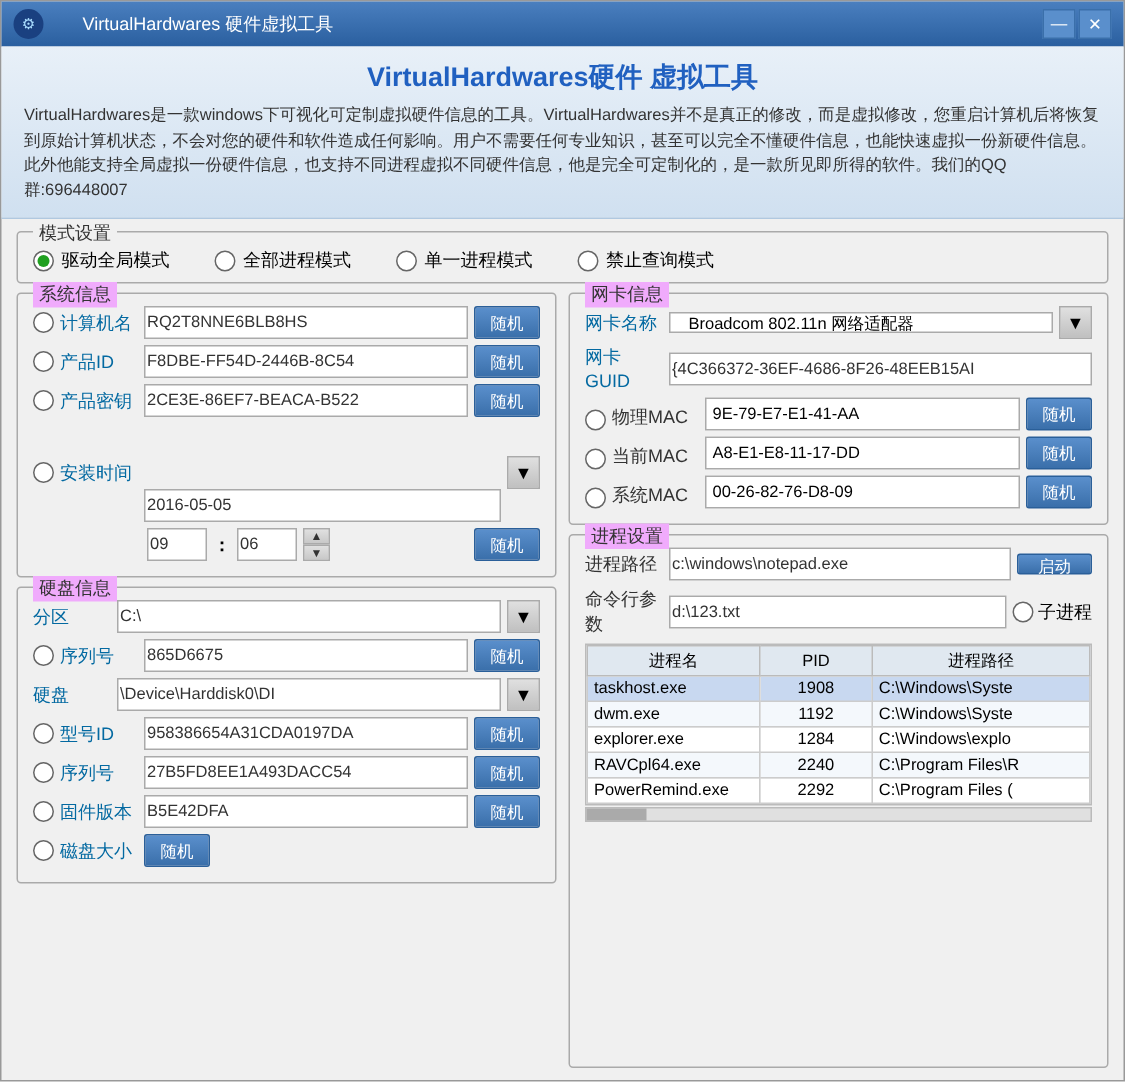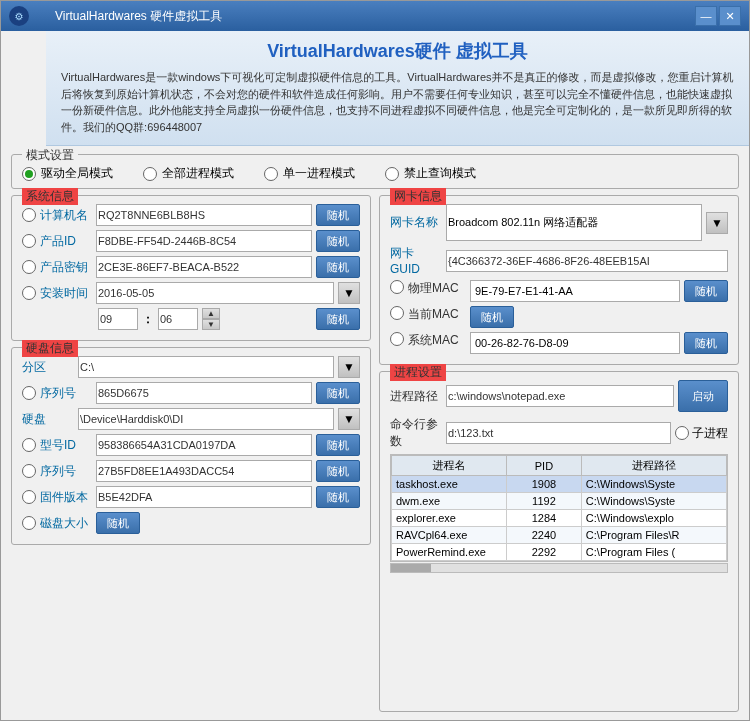--- a/index.html
+++ b/index.html
@@ -57,21 +57,20 @@
       display: flex;
       align-items: center;
       justify-content: center;
     }
 
     .header-banner {
       background: linear-gradient(to bottom, #e8f0f8, #d0e0f0);
       padding: 8px 15px 10px;
       border-bottom: 1px solid #b0c8e0;
       flex-shrink: 0;
-      margin-left: 45px;
     }
     .banner-title {
       text-align: center;
       font-size: 18px;
       font-weight: bold;
       color: #2060c0;
       margin-bottom: 6px;
     }
     .banner-desc {
       font-size: 11px;
@@ -146,21 +145,21 @@
       gap: 6px;
     }
 
     .info-section {
       border: 1px solid #aaa;
       border-radius: 3px;
       padding: 8px 10px 6px;
       position: relative;
     }
     .info-section .section-label {
-      background: #ef4444;
+      background: #f0abfc;
       text-align: center;
     }
 
     .field-row {
       display: flex;
       align-items: center;
       margin-bottom: 4px;
       gap: 4px;
     }
     .field-label {
@@ -254,21 +253,21 @@
     .process-table tr:nth-child(odd) td { background: white; }
     .process-table tr:nth-child(1) td { background: #c8d8f0; }
 
     .table-scroll {
       overflow: hidden;
       border: 1px solid #bbb;
     }
 
     .btn-start {
       width: 50px;
-      height: 32px;
+      height: 14px;
       background: linear-gradient(to bottom, #5a8fcc, #3a6faa);
       color: white;
       border: 1px solid #2a5f99;
       border-radius: 2px;
       font-size: 11px;
       cursor: pointer;
       font-family: Liberation Sans, sans-serif;
     }
 
     .bottom-bar {
@@ -284,45 +283,45 @@
       color: white;
       border: 1px solid #2a5f99;
       border-radius: 4px;
       font-size: 14px;
       cursor: pointer;
       font-family: inherit;
     }
 
     .mac-row {
       display: flex;
-      align-items: flex-start;
+      align-items: flex-end;
       gap: 4px;
     }
     .mac-label { width: 58px; font-size: 12px; color: #333; flex-shrink: 0; }
     .mac-input {
       flex: 1;
       height: 22px;
       border: 1px solid #aaa;
       background: white;
       padding: 0 4px;
       font-size: 11px;
       font-family: inherit;
     }
 
     .nic-name-row {
       display: flex;
       align-items: center;
       gap: 4px;
     }
     .nic-input {
       flex: 1;
-      height: 37px;
+      height: 14px;
       border: 1px solid #aaa;
       background: white;
-      padding: 0 1px;
+      padding: 0 12px;
       font-size: 11px;
     }
     .nic-dropdown {
       width: 22px;
       height: 22px;
       background: linear-gradient(to bottom, #e0e0e0, #c0c0c0);
       border: 1px solid #aaa;
       display: flex;
       align-items: center;
       justify-content: center;
@@ -420,21 +419,21 @@
           <div class="field-row">
             <div class="radio-circle"></div>
             <span class="field-label">产品密钥</span>
             <input class="field-input" type="text" value="2CE3E-86EF7-BEACA-B522" style="">
             <button class="btn-rand">随机</button>
           </div>
 
           <div class="field-row">
             <div class="radio-circle"></div>
             <span class="field-label">安装时间</span>
-            <input class="field-input" type="text" style="flex: 1 1 0%;" value="2016-05-05">
+            <input class="field-input" type="text" style="flex: 1 1 0%; margin-top: 44px;" value="2016-05-05">
             <div class="dropdown-arrow">▼</div>
           </div>
 
           <div class="field-row" style="padding-left:76px;">
             <div class="time-row" style="flex:1;gap:4px;align-items:center;">
               <input class="field-input" type="text" style="width: 40px; flex: 0 0 auto;" value="09">
               <span class="time-sep">：</span>
               <input class="field-input" type="text" style="width: 40px; flex: 0 0 auto;" value="06">
               <div class="spin-btn">
                 <div class="spin-up">▲</div>
@@ -515,20 +514,21 @@
           <div class="field-row mac-row">
             <div class="radio-circle"></div>
             <span class="mac-label">物理MAC</span>
             <input class="mac-input" type="text" value="9E-79-E7-E1-41-AA" style="">
             <button class="btn-rand">随机</button>
           </div>
 
           <div class="field-row mac-row">
             <div class="radio-circle"></div>
             <span class="mac-label">当前MAC</span>
+            <input class="mac-input" type="text" value="A8-E1-E8-11-17-DD" style="">
             <button class="btn-rand">随机</button>
           </div>
 
           <div class="field-row mac-row">
             <div class="radio-circle"></div>
             <span class="mac-label">系统MAC</span>
             <input class="mac-input" type="text" value="00-26-82-76-D8-09" style="">
             <button class="btn-rand">随机</button>
           </div>
         </div>

